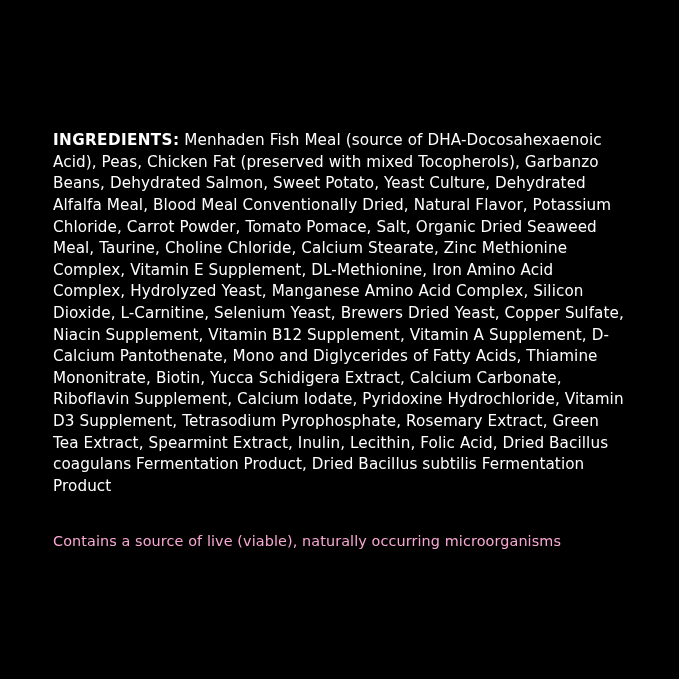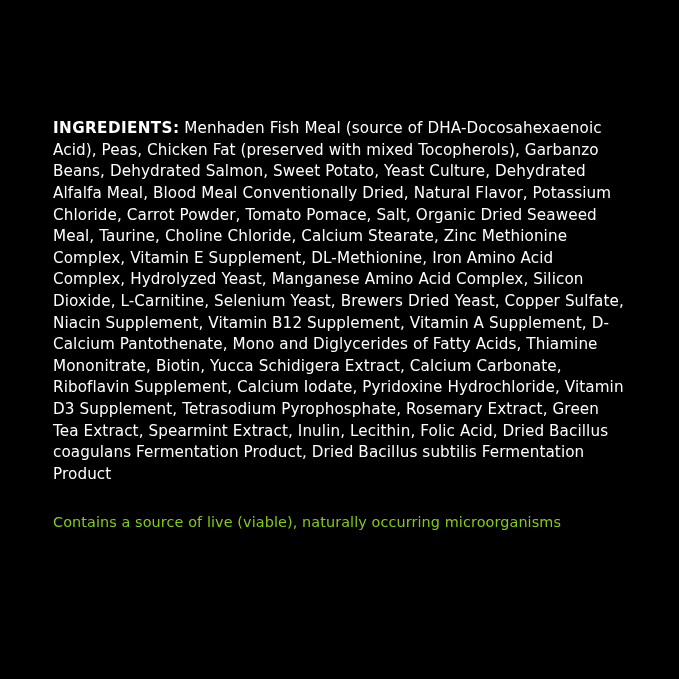--- a/index.html
+++ b/index.html
@@ -9,21 +9,21 @@
   body {
     width: 679px;
     height: 679px;
     background: #000000;
     font-family: "DejaVu Sans", sans-serif;
     overflow: hidden;
   }
   .panel {
     position: absolute;
     left: 0;
-    top: 0;
+    top: 12px;
     width: 679px;
     height: 521px;
     background: #000000;
     border-radius: 9px;
   }
   .content {
     position: absolute;
     left: 53px;
     top: 103px;
     width: 572px;
@@ -36,22 +36,22 @@
     text-align: left;
   }
   .ingredients-label {
     font-weight: bold;
     letter-spacing: 0.4px;
   }
   .ingredients-body {
     font-weight: normal;
   }
   .contains-note {
-    margin-top: 27px;
-    color: #84cc16;
+    margin-top: 34px;
+    color: #f9a8d4;
     font-size: 14.4px;
     line-height: 20px;
     letter-spacing: 0.1px;
   }
 </style>
 </head>
 <body>
 
 <div class="panel">
   <div class="content">

